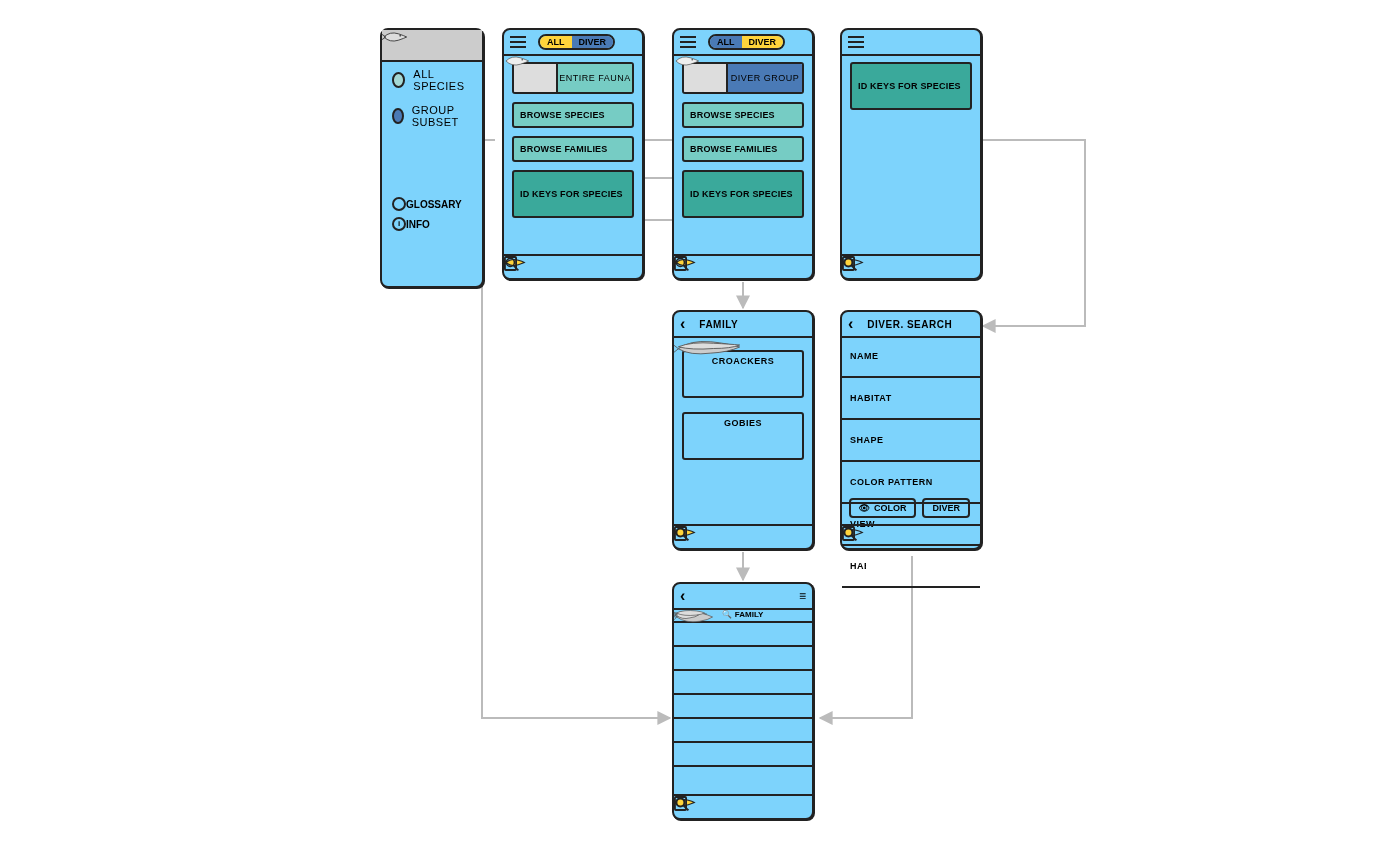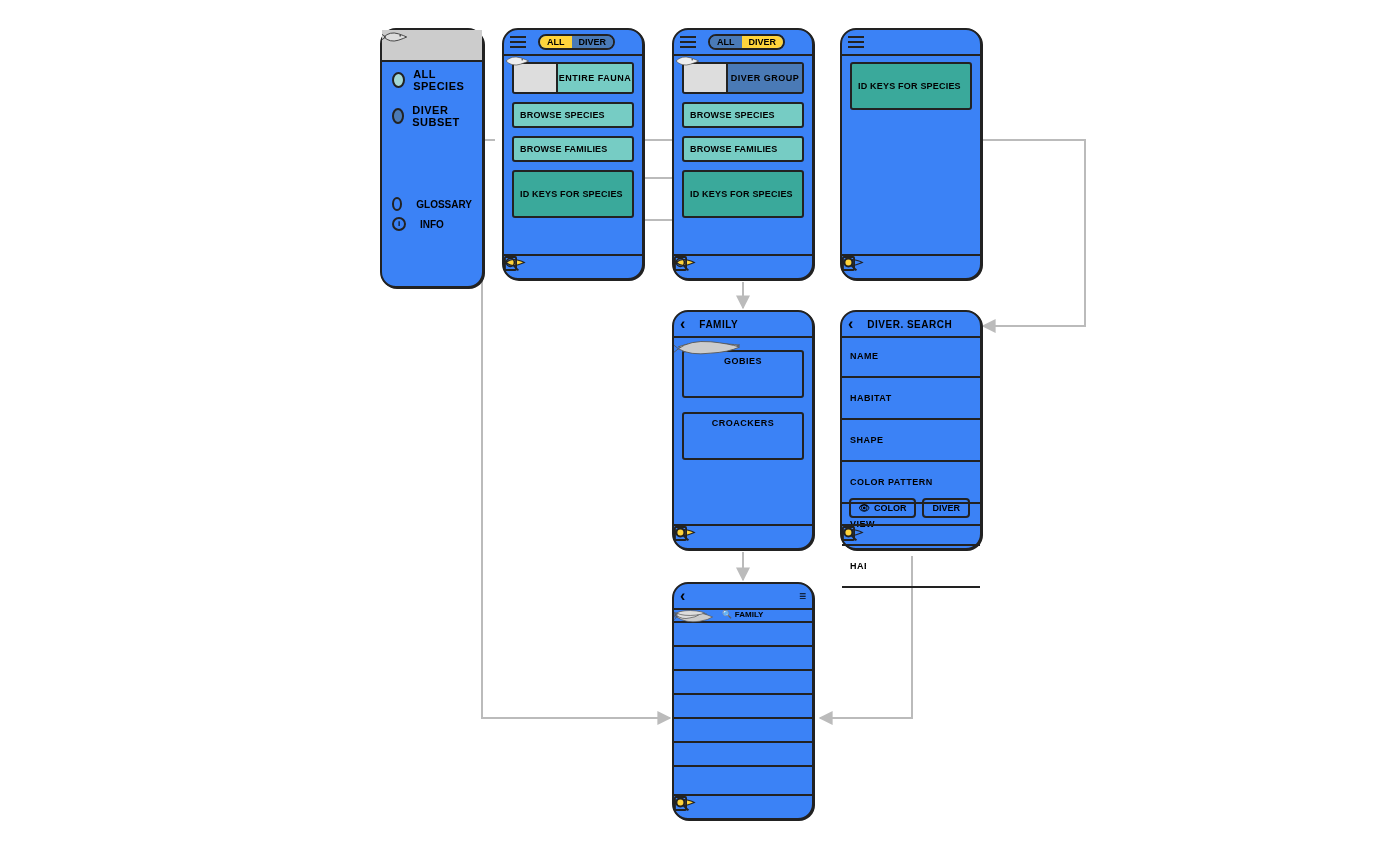--- a/index.html
+++ b/index.html
@@ -1,57 +1,57 @@
 <!DOCTYPE html>
 <html><head>
 <meta charset="utf-8">
 <style>
   html,body{margin:0;padding:0;background:#fff;font-family:"Comic Sans MS","Segoe Script",cursive,sans-serif}
   #stage{position:relative;width:1400px;height:844px}
   svg{position:absolute;top:0;left:0;pointer-events:none}
 
-  .screen{position:absolute;border:2px solid #222;background:#3b82f6;box-sizing:border-box;
-          border-radius:16px;box-shadow:1px 1px 0 #222}
+  .screen{position:absolute;border:2px solid #222;background:#7dd3fc;box-sizing:border-box;
+          border-radius:8px;box-shadow:1px 1px 0 #222}
   .topbar{height:24px;border-bottom:2px solid #222;display:flex;align-items:center;padding:0 6px;gap:6px}
   .hb{width:16px;height:12px;display:flex;flex-direction:column;justify-content:space-between;cursor:pointer}
   .hb span{height:2px;background:#222;display:block}
   .pill{display:flex;border:2px solid #222;border-radius:10px;overflow:hidden;font-size:9px;
         font-weight:bold;margin-left:6px}
   .pill div{padding:1px 7px}
   .p-yellow{background:#ffd43b}
   .p-blue{background:#4a7ab6;color:#000}
   .content{position:absolute;left:0;right:0;top:24px;bottom:22px;padding:8px;box-sizing:border-box;
            display:flex;flex-direction:column;gap:8px}
   .navbar{position:absolute;left:0;right:0;bottom:0;height:22px;border-top:2px solid #222;
           display:flex;align-items:center;justify-content:space-around}
   .ico{font-style:normal;font-weight:bold}
   .active{color:#ffd43b;-webkit-text-stroke:1px #222}
 
   .banner{display:flex;border:2px solid #222;height:28px;border-radius:3px;overflow:hidden}
   .banner .thumb{width:42px;background:#ddd;display:flex;align-items:center;justify-content:center;
                  border-right:2px solid #222}
   .banner .lbl{flex:1;display:flex;align-items:center;justify-content:center;font-size:9px;
-               font-weight:bold;letter-spacing:.5px}
+               font-weight:normal;letter-spacing:.5px}
   .b-teal  .lbl{background:#76ccc4}
   .b-blue  .lbl{background:#4a7ab6;color:#000}
 
   .btn{border:2px solid #222;border-radius:3px;padding:6px 6px;font-size:9px;font-weight:bold;
        letter-spacing:.2px;display:flex;align-items:center}
   .btn.teal-1{background:#76ccc4}
   .btn.teal-2{background:#3aa99b;color:#000}
 
   
   #sideHdr{height:30px;background:#ccc;border-bottom:2px solid #222;display:flex;align-items:center;
            justify-content:center}
   .drawer-row{display:flex;align-items:center;gap:8px;padding:6px 10px;font-size:11px;
-              font-weight:bold;letter-spacing:.5px}
+              font-weight:normal;letter-spacing:.5px}
   .dot{width:12px;height:12px;border:2px solid #222;border-radius:50%}
   .dot.sel-light{background:#a4d8d4}
   .dot.sel-blue{background:#4a7ab6}
-  .info-row{display:flex;align-items:center;gap:14px;padding:3px 10px;font-size:10px;font-weight:bold}
+  .info-row{display:flex;align-items:center;gap:0;padding:3px 10px;font-size:10px;font-weight:bold}
 
   .back{font-size:16px;font-weight:bold;cursor:pointer}
   .hdr-title{font-size:10px;font-weight:bold;letter-spacing:.5px;margin-left:8px}
 
   .fam-card{border:2px solid #222;border-radius:3px;margin:6px auto;width:110px;padding:4px;
             text-align:center}
   .fam-card .t{font-size:9px;font-weight:bold;letter-spacing:.5px}
   .fam-card .fishimg{height:26px;display:flex;align-items:center;justify-content:center}
 
   .listrow{border-top:2px solid #222;height:22px;display:flex;align-items:center;padding:9px 8px;
@@ -104,21 +104,21 @@
           <path d="M3 10 Q12 1 25 5 Q34 8 38 10 Q34 12 25 15 Q12 19 3 10 Z M6 10 L0 6 M6 10 L0 14" stroke="#444" stroke-width="1.5" fill="#ddd"></path>
           <circle cx="28" cy="8" r="1.3" fill="#444"></circle>
         </svg>
   </div>
   <div class="drawer-row">
     <span class="dot sel-light"></span>
     <span>ALL SPECIES</span>
   </div>
   <div class="drawer-row">
     <span class="dot sel-blue"></span>
-    <span>DIVER SUBSET</span>
+    <span>GROUP SUBSET</span>
   </div>
   <div style="height:60px"></div>
   <div class="info-row">
     <span class="dot" style="width:10px;height:10px"></span>
     <span>GLOSSARY</span>
   </div>
   <div class="info-row">
     <span class="ico" style="border:2px solid #222;border-radius:50%;width:10px;height:10px;font-size:8px;line-height:10px;text-align:center">i</span>
     <span>INFO</span>
   </div>
@@ -247,32 +247,32 @@
   </div>
 </div>
 
 <div class="screen" style="left:672px;top:310px;width:142px;height:240px">
   <div class="topbar">
     <span class="back">‹</span>
     <span class="hdr-title">FAMILY</span>
   </div>
   <div class="content" style="gap:2px">
     <div class="fam-card">
+      <div class="t">CROACKERS</div>
+      <div class="fishimg">
+        <svg width="70" height="22" viewBox="0 0 80 24">
+              <path d="M5 14 Q18 4 42 6 Q62 8 75 12 Q62 18 42 19 Q18 22 5 14 Z M5 14 L0 10 M5 14 L0 18" stroke="#555" fill="#ccc"></path>
+            </svg>
+      </div>
+    </div>
+    <div class="fam-card">
       <div class="t">GOBIES</div>
       <div class="fishimg">
         <svg width="70" height="18" viewBox="0 0 80 20">
               <path d="M5 12 Q20 6 45 8 Q65 9 75 10 Q65 14 45 14 Q20 16 5 12 Z" stroke="#555" fill="#ddd"></path>
-            </svg>
-      </div>
-    </div>
-    <div class="fam-card">
-      <div class="t">CROACKERS</div>
-      <div class="fishimg">
-        <svg width="70" height="22" viewBox="0 0 80 24">
-              <path d="M5 14 Q18 4 42 6 Q62 8 75 12 Q62 18 42 19 Q18 22 5 14 Z M5 14 L0 10 M5 14 L0 18" stroke="#555" fill="#ccc"></path>
             </svg>
       </div>
     </div>
   </div>
   <div class="navbar">
     <span class="ico active">
       <svg width="22" height="13" viewBox="0 0 40 20">
             <path d="M4 10 Q13 2 26 6 Q33 8 37 10 Q33 12 26 14 Q13 18 4 10 Z M4 10 L0 6 M4 10 L0 14" stroke="#222" stroke-width="2" fill="#ffd43b"></path>
           </svg>
     </span>

